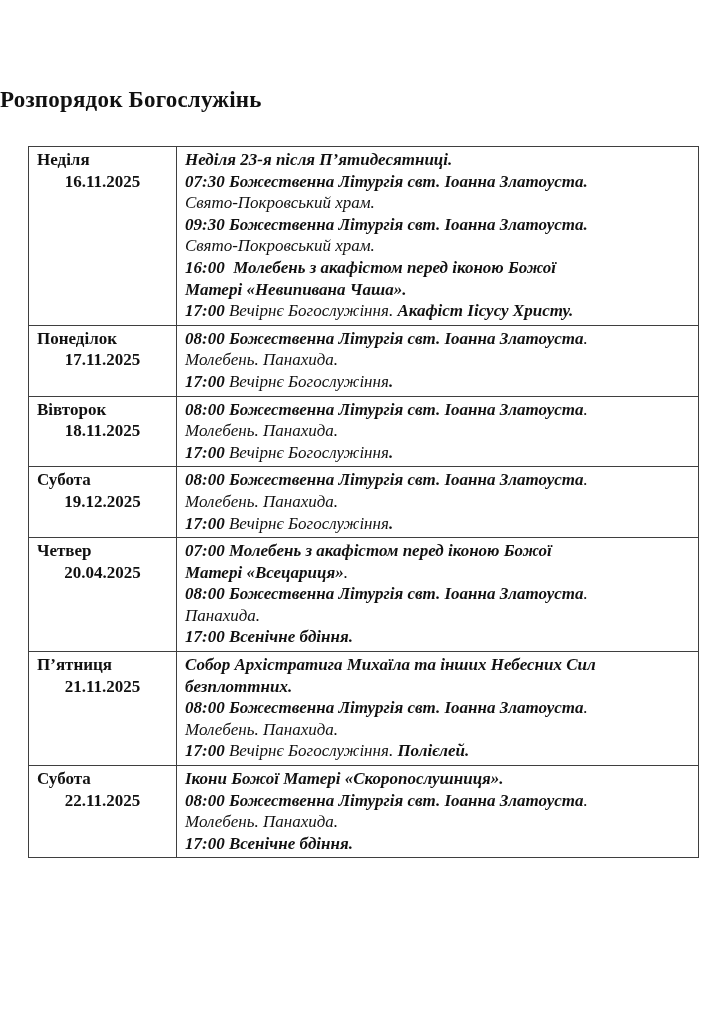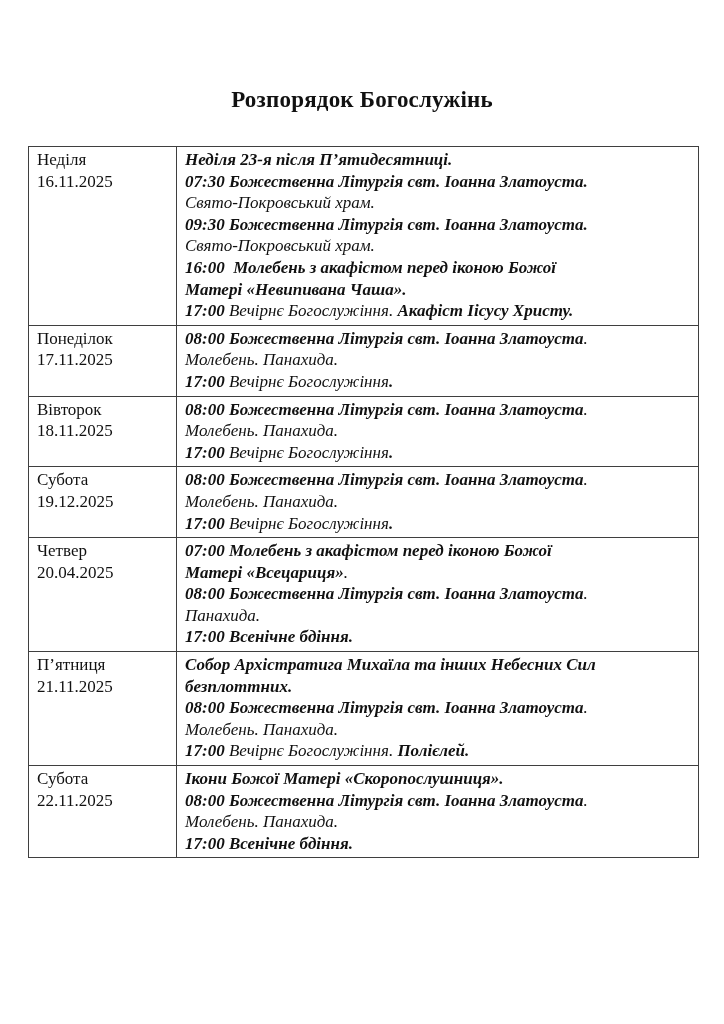--- a/index.html
+++ b/index.html
@@ -14,40 +14,39 @@
     color:var(--text);
     font-family:"Liberation Serif","DejaVu Serif",serif;
     overflow:hidden;
   }
   .page{width:724px;height:1024px;position:relative;}
   h1.doc-title{
     margin:84px 0 0 0;
     font-size:23px;
     line-height:32px;
     font-weight:bold;
-    text-align:center;
     letter-spacing:0.2px;
   }
   table.schedule{
     border-collapse:collapse;
     table-layout:fixed;
     width:670px;
     margin:30px 0 0 28px;
   }
   table.schedule td{
     border:1.4px solid var(--border);
     vertical-align:top;
     padding:2px 8px 3px 8px;
     font-size:17px;
     line-height:21.6px;
   }
   td.day-cell{width:131px;}
   td.details-cell{width:505px;}
-  .day{font-weight:normal;}
-  .date{font-weight:normal;}
+  .day{font-weight:bold;}
+  .date{font-weight:bold;text-align:center;}
   .line{display:block;}
   .seg{font-weight:normal;font-style:italic;}
   .seg.bold{font-weight:bold;}
 </style>
 </head>
 <body>
 
 <div class="page">
   <h1 class="doc-title">Розпорядок Богослужінь</h1>
 

